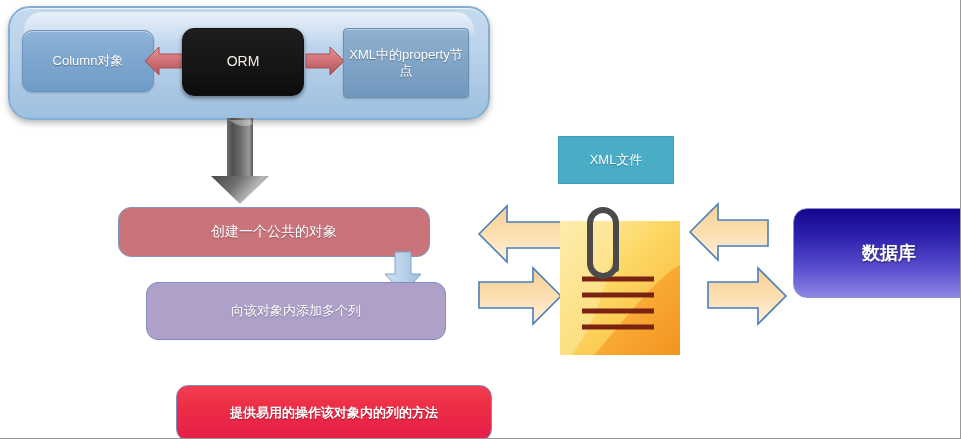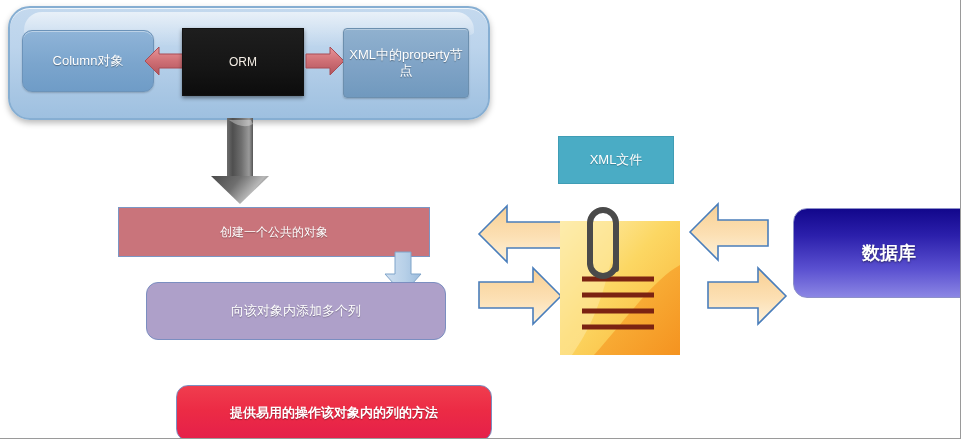--- a/index.html
+++ b/index.html
@@ -49,24 +49,24 @@
     border-radius: 10px;
     background: linear-gradient(180deg,#8fb4d8 0%, #7ba5cd 55%, #6f9cc7 100%);
     border: 1px solid #6c93b9;
     font-size: 13px;
     text-shadow: 0 1px 1px rgba(0,0,0,0.35);
     box-shadow: inset 0 1px 0 rgba(255,255,255,0.4), 0 1px 2px rgba(0,0,0,0.2);
   }
   
   .box-orm {
     left: 182px; top: 28px; width: 122px; height: 68px;
-    border-radius: 0;
+    border-radius: 12px;
     background: linear-gradient(180deg,#1e1e1e 0%, #151515 60%, #0c0c0c 100%);
     border: 1px solid #111;
-    font-size: 12px;
+    font-size: 14px;
     color: #f3ede4;
     box-shadow: 0 2px 4px rgba(0,0,0,0.45);
   }
   
   .box-xmlnode {
     left: 343px; top: 28px; width: 126px; height: 70px;
     border-radius: 4px;
     background: linear-gradient(180deg,#90b1cf 0%, #7fa3c6 55%, #7099be 100%);
     border: 1px solid #6c8fae;
     font-size: 13px;
@@ -76,24 +76,24 @@
 
   .arrow-red-left { position: absolute; left: 143px; top: 43px; width: 42px; height: 36px; }
   .arrow-red-right{ position: absolute; left: 302px; top: 43px; width: 44px; height: 36px; }
 
   
   .arrow-gray-down { position:absolute; left: 205px; top: 118px; width: 70px; height: 88px; }
 
   
   .box-create {
     left: 118px; top: 207px; width: 312px; height: 50px;
-    border-radius: 0;
+    border-radius: 13px;
     background: #c9747b;
     border: 1px solid #7b96c4;
-    font-size: 12px;
+    font-size: 14px;
     text-shadow: 0 1px 1px rgba(0,0,0,0.3);
   }
   .arrow-blue-down { position:absolute; left: 381px; top: 252px; width: 44px; height: 44px; }
   .box-addcols {
     left: 146px; top: 282px; width: 300px; height: 58px;
     border-radius: 12px;
     background: #aea0c9;
     border: 1px solid #7b8ec0;
     font-size: 13px;
     text-shadow: 0 1px 1px rgba(0,0,0,0.3);

